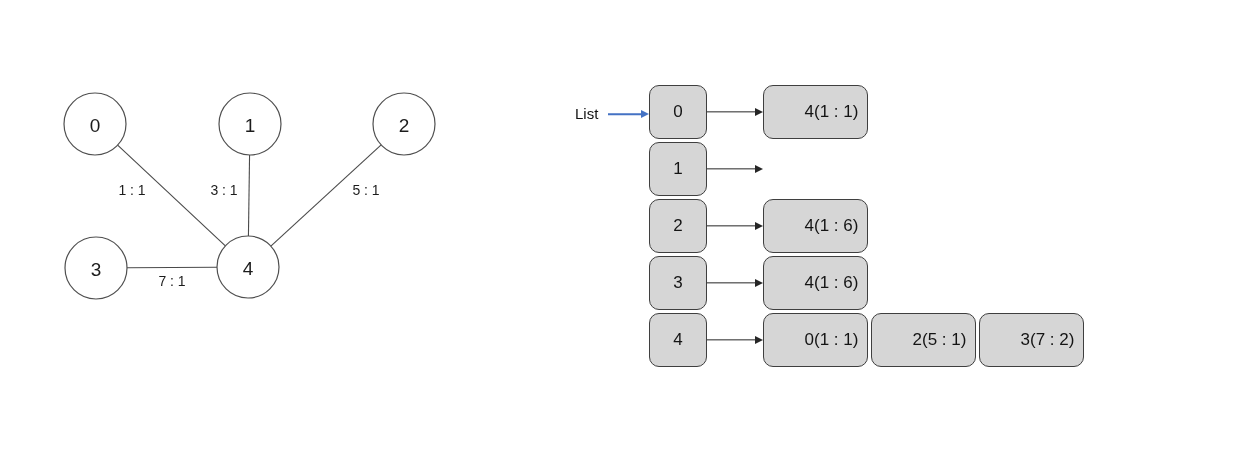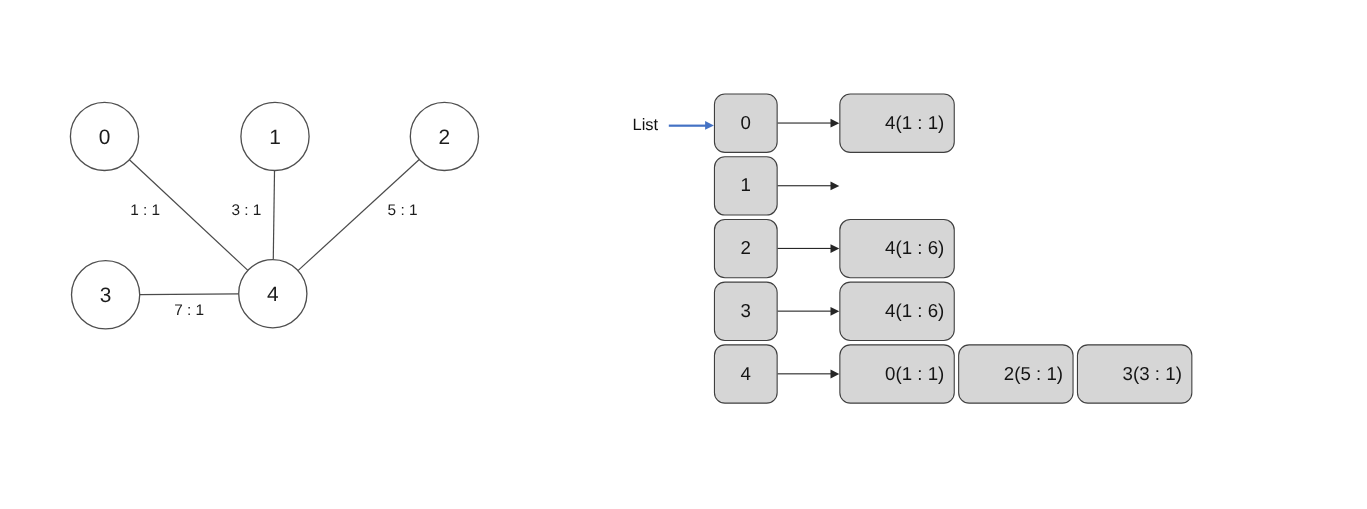--- a/index.html
+++ b/index.html
@@ -110,18 +110,18 @@
           <div class="cell entry-cell">4(1 : 6)</div>
         </div>
         <div class="list-row" style="left: 649px; top: 313px;">
           <div class="cell index-cell">4</div>
           <div class="row-arrow">
             <div class="shaft"></div>
             <div class="head"></div>
           </div>
           <div class="cell entry-cell">0(1 : 1)</div>
           <div class="cell entry-cell">2(5 : 1)</div>
-          <div class="cell entry-cell">3(3 : 1)</div>
+          <div class="cell entry-cell">3(7 : 2)</div>
         </div>
       </div>
   </div>
 
 </div>
 
 </body></html>

